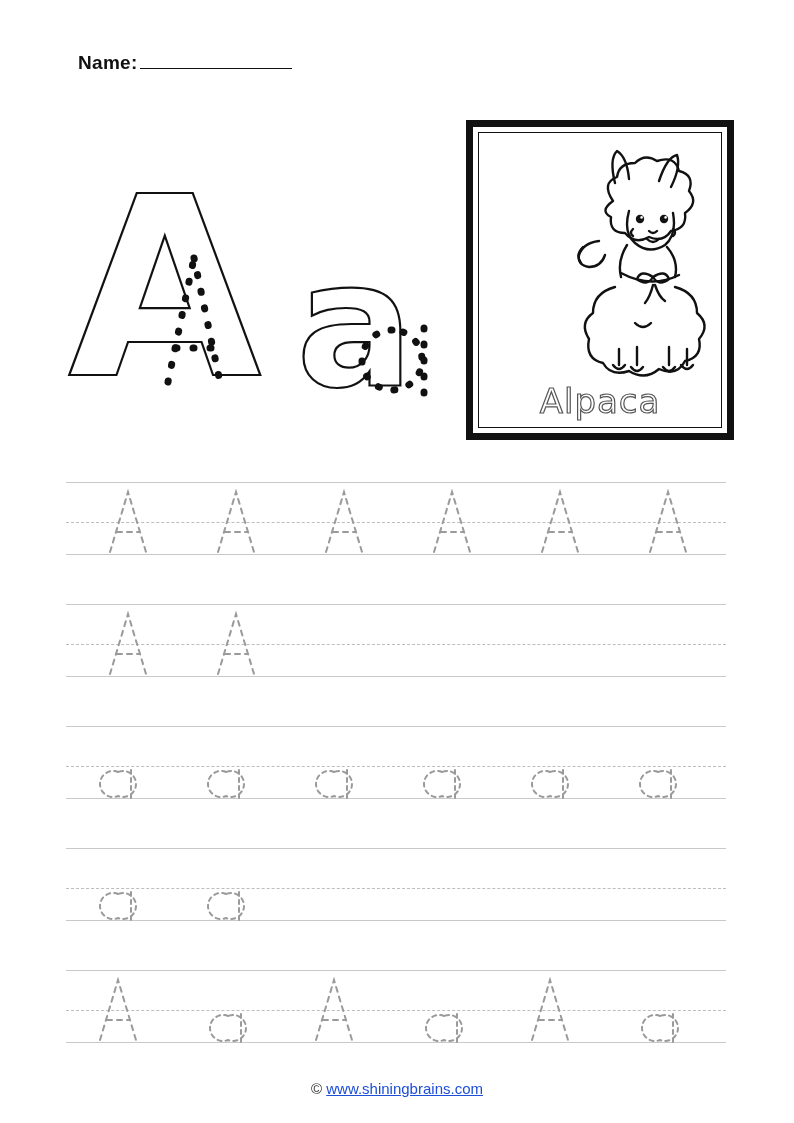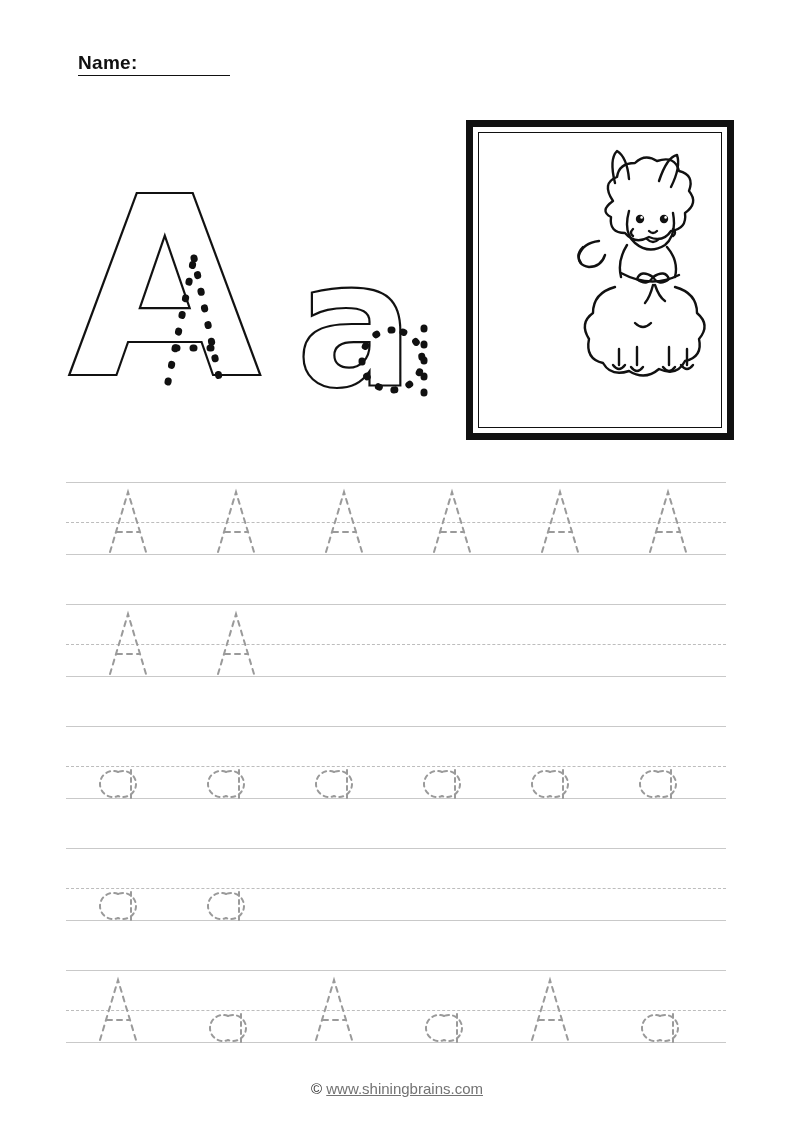--- a/index.html
+++ b/index.html
@@ -24,21 +24,20 @@
     width: 640px;
     height: 30px;
   }
   .field {
     position: absolute;
     display: flex;
     align-items: baseline;
     font-size: 19px;
     font-weight: bold;
     letter-spacing: .3px;
-    flex-direction: column;
   }
   .field.name { left: 0; top: 0; }
   .field.date { left: 406px; top: 0; }
   .field .lbl { margin-right: 2px; }
   .field .rule {
     display: inline-block;
     border-bottom: 1.6px solid #111;
     height: 1px;
   }
   .field.name .rule { width: 152px; }
@@ -156,21 +155,21 @@
   .footer {
     position: absolute;
     bottom: 26px;
     left: 0;
     width: 100%;
     text-align: center;
     font-size: 15px;
     color: #333;
   }
   .footer a, .footer .url {
-    color: #737373;
+    color: #1d4ed8;
     text-decoration: underline;
   }
 </style>
 </head>
 <body>
 
 <div class="header">
   <div class="field name">
     <span class="lbl">Name:</span>
     <span class="rule"></span>
@@ -240,20 +239,21 @@
         <path d="M200 228 l0 -16"></path>
         <path d="M126 228 q6 8 12 0"></path>
         <path d="M144 230 q6 8 12 0"></path>
         <path d="M176 230 q6 8 12 0"></path>
         <path d="M194 228 q6 8 12 0"></path>
 
         <path d="M148 186 q8 8 16 0"></path>
       </g>
     </svg>
 
+    <div class="word-label">Alpaca</div>
   </div>
 </div>
 
 <div class="rows">
 
   <div class="row">
     <div class="line top"></div>
     <div class="line mid"></div>
     <div class="line base"></div>
     <div class="slots">

